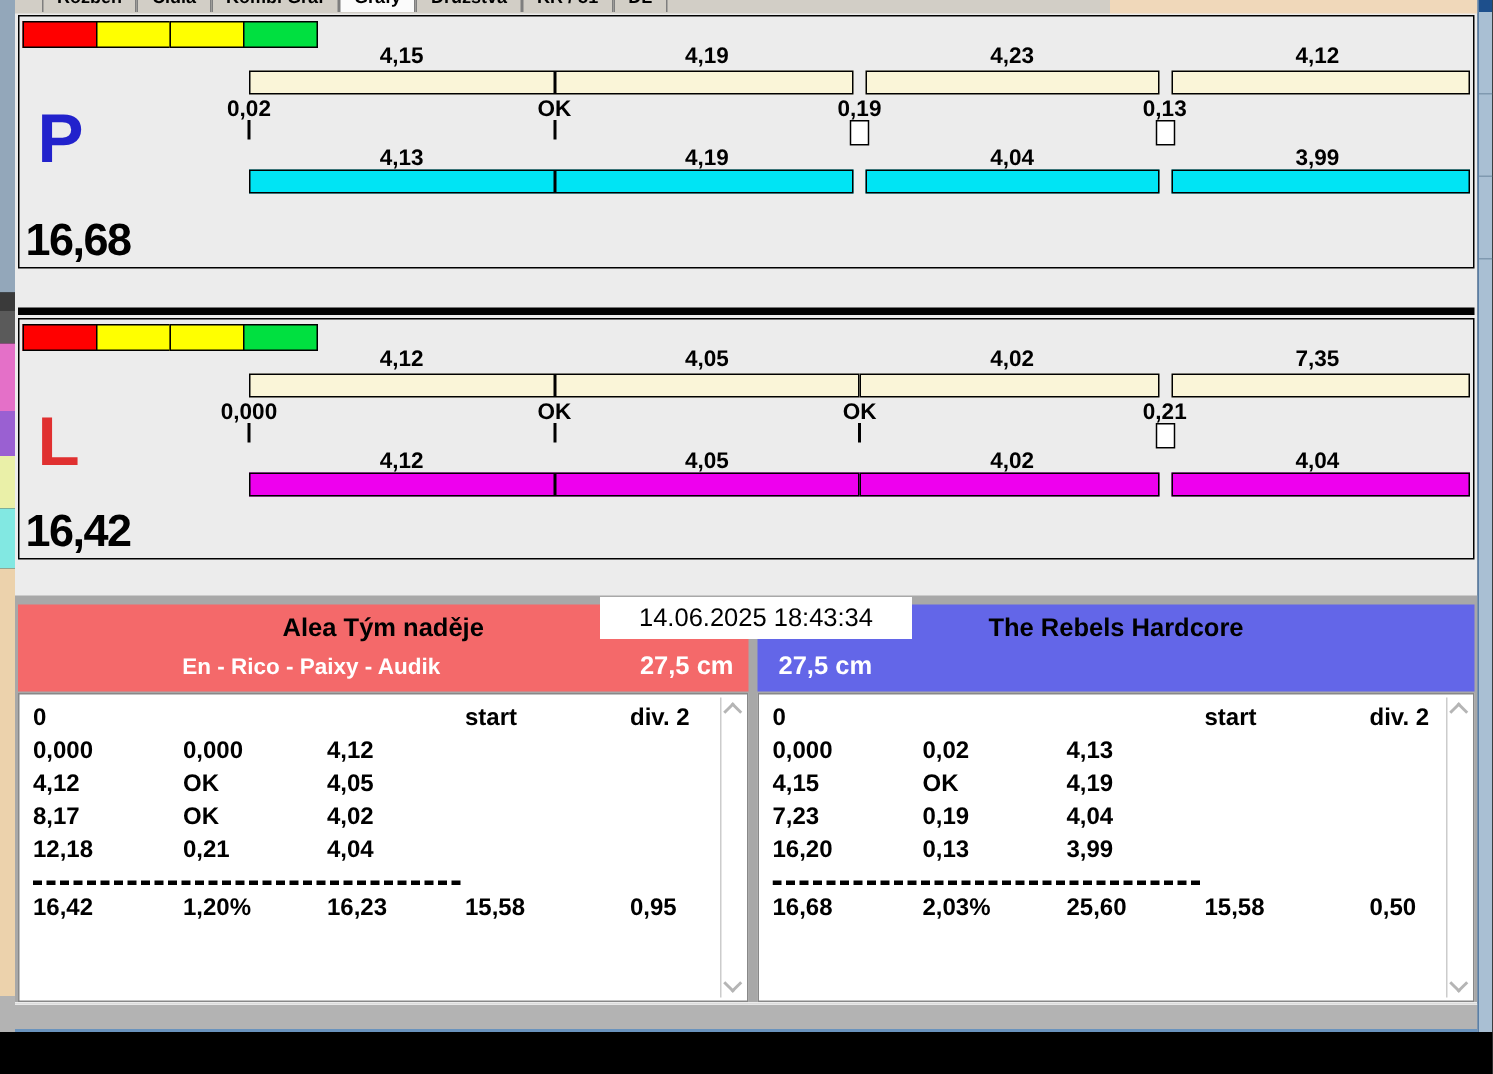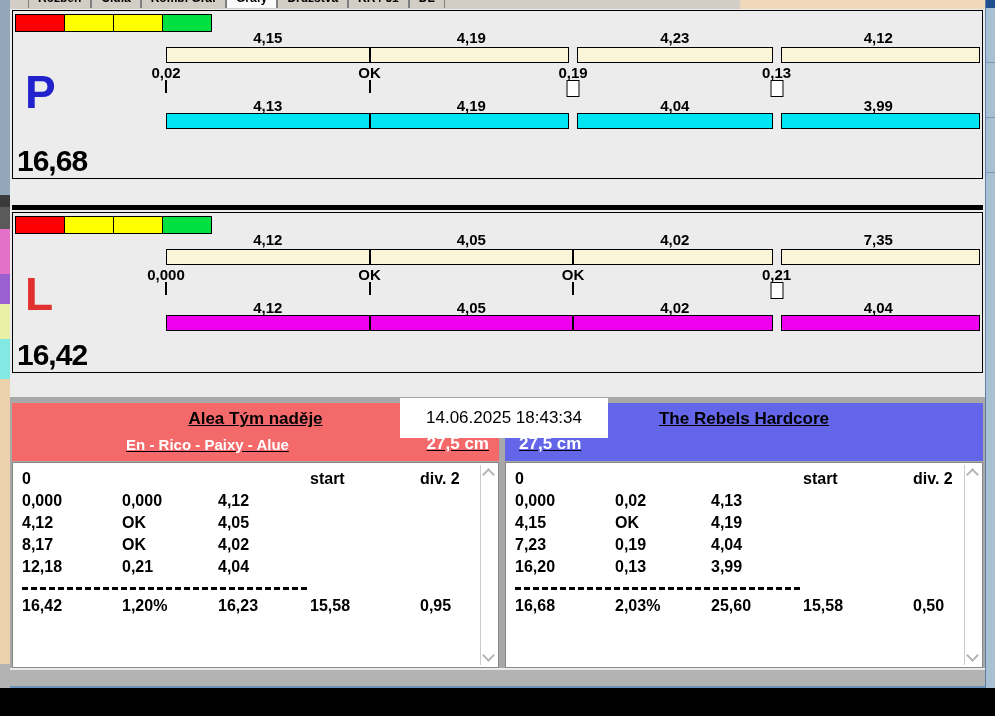--- a/index.html
+++ b/index.html
@@ -44,30 +44,30 @@
   .lane--l .bar-bottom .seg{background:#ee00ee;}
   .ticks{position:absolute;left:153px;width:814px;top:53px;height:15px;}
   .tick-label{position:absolute;transform:translateX(-50%);font-size:15px;font-weight:bold;white-space:nowrap;}
   .t0{left:0;} .t1{left:25%;} .t2{left:50%;} .t3{left:75%;}
   .marks{position:absolute;left:153px;width:814px;top:69px;height:17px;}
   .mark-line{position:absolute;width:2px;height:13px;background:#000;transform:translateX(-50%);}
   .mark-box{position:absolute;width:11px;height:15px;background:#fff;border:1px solid #000;transform:translateX(-50%);}
   .total{position:absolute;left:4px;bottom:0px;font-size:30px;font-weight:bold;letter-spacing:-1px;}
   
   .lower{position:absolute;left:0;top:397px;width:975px;height:271px;background:#a8a8a8;}
-  .hdr{position:absolute;top:6px;height:58px;text-decoration:underline;}
+  .hdr{position:absolute;top:6px;height:58px;}
   .hdr-left{left:2px;width:487px;background:#f4696a;}
   .hdr-right{left:495px;width:478px;background:#6366e8;}
   .hdr-title{font-size:17px;font-weight:bold;text-align:center;padding-top:6px;}
   .hdr-line2{display:flex;align-items:center;height:30px;}
   .players{flex:1;text-align:center;color:#fff;font-weight:bold;font-size:15px;}
   .dist{width:96px;color:#fff;font-weight:bold;font-size:17px;box-sizing:border-box;}
   .dist--left{text-align:right;padding-right:10px;}
   .dist--right{text-align:left;padding-left:14px;}
-  .timestamp{position:absolute;left:390px;top:1px;width:208px;height:40px;background:#fff;z-index:5;
+  .timestamp{position:absolute;left:390px;top:1px;width:208px;height:28px;background:#fff;z-index:5;
              display:flex;align-items:center;justify-content:center;font-size:17px;}
   .tbl{position:absolute;top:65px;height:206px;background:#fff;border:1px solid #888;box-sizing:border-box;}
   .tbl-left{left:2px;width:487px;}
   .tbl-right{left:495px;width:478px;}
   .tbl-inner{position:absolute;left:9px;top:5px;right:22px;bottom:4px;overflow:hidden;}
   .trow{display:flex;height:22px;font-size:16px;font-weight:bold;line-height:22px;white-space:nowrap;}
   .c1{width:100px;} .c2{width:96px;} .c3{width:92px;} .c4{width:110px;} .c5{flex:1;}
   .dash{border-top:3px dashed #000;width:285px;margin:9px 0 5px;}
   .vscroll{position:absolute;right:2px;top:2px;bottom:2px;width:15px;background:#fff;border-left:1px solid #ccc;}
   .chev{position:absolute;left:3px;width:7px;height:7px;border:solid #b5b5b5;border-width:2px 2px 0 0;}
@@ -211,21 +211,21 @@
       </div>
 
       <div class="total">16,42</div>
     </div>
 
     <div class="lower">
 
       <div class="hdr hdr-left">
         <div class="hdr-title">Alea Tým naděje</div>
         <div class="hdr-line2">
-          <div class="players">En - Rico - Paixy - Alue</div>
+          <div class="players">En - Rico - Paixy - Audik</div>
           <div class="dist dist--left">27,5 cm</div>
         </div>
       </div>
 
       <div class="hdr hdr-right">
         <div class="hdr-title">The Rebels Hardcore</div>
         <div class="hdr-line2">
           <div class="dist dist--right">27,5 cm</div>
         </div>
       </div>

